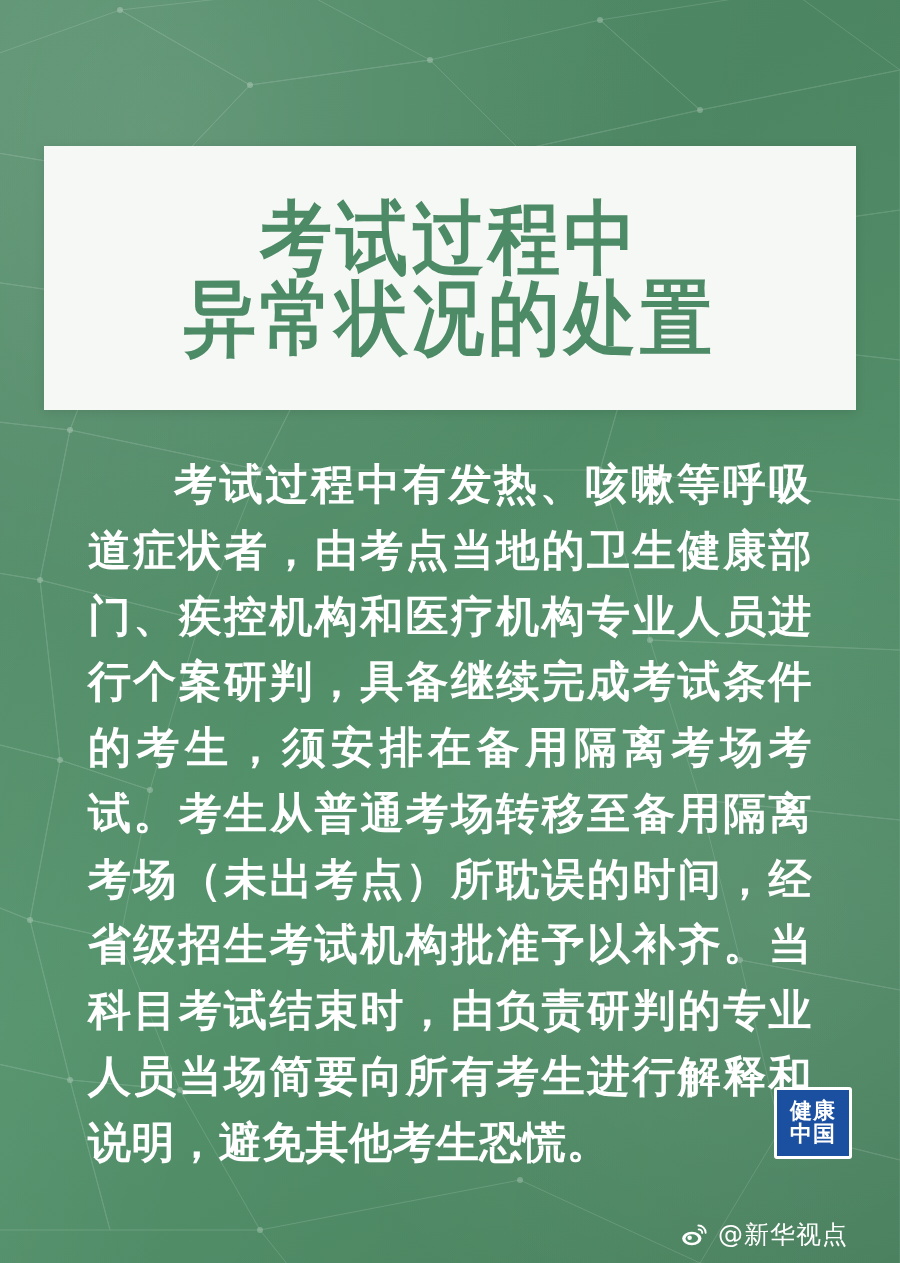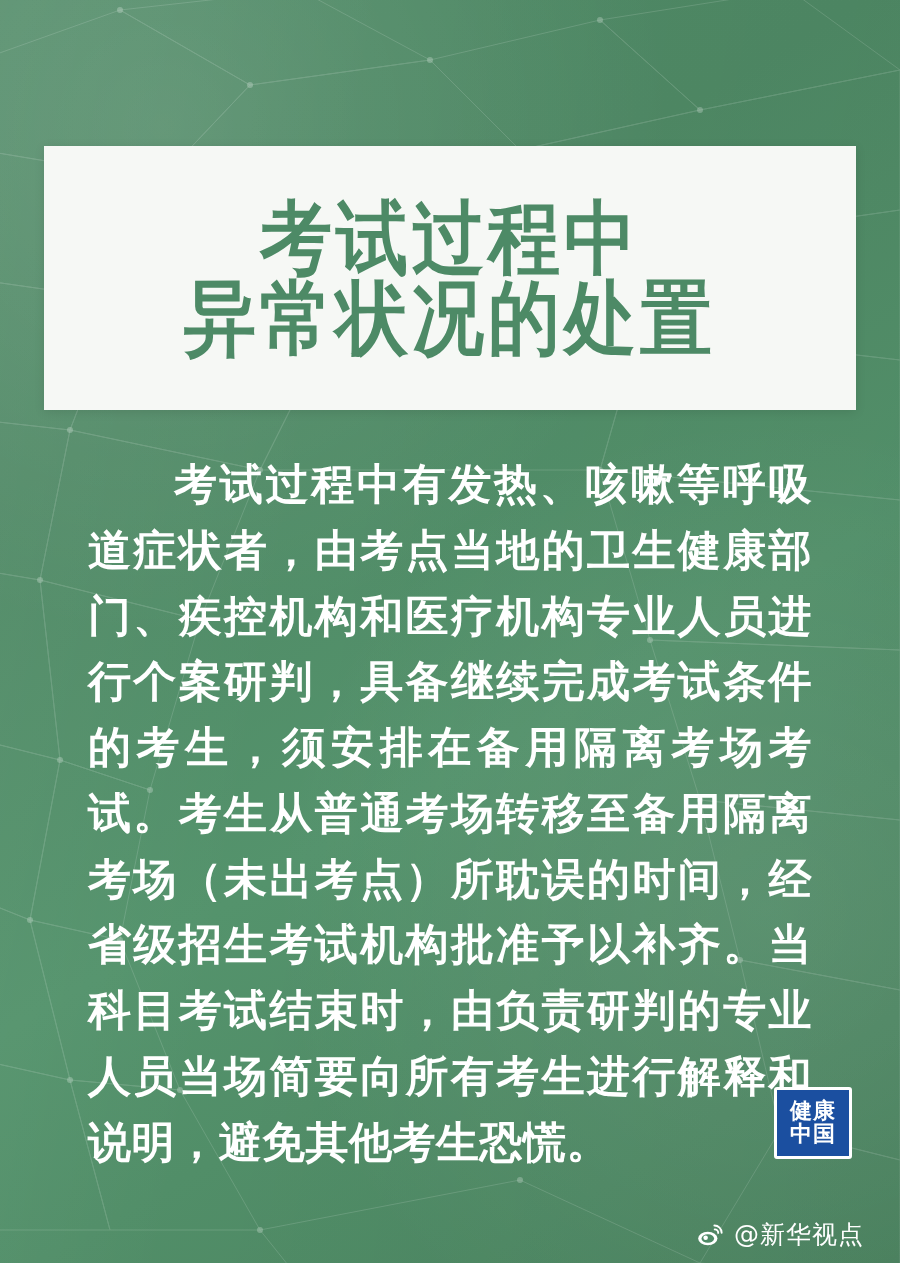--- a/index.html
+++ b/index.html
@@ -119,21 +119,21 @@
 
   .footer {
     position: absolute;
     left: 0;
     bottom: 0;
     width: 900px;
     height: 58px;
     display: flex;
     align-items: center;
     justify-content: flex-end;
-    padding-right: 36px;
+    padding-right: 52px;
     box-sizing: border-box;
     gap: 10px;
     background: transparent;
   }
   .weibo-icon {
     display: inline-block;
     width: 28px;
     height: 28px;
     position: relative;
     top: 1px;

